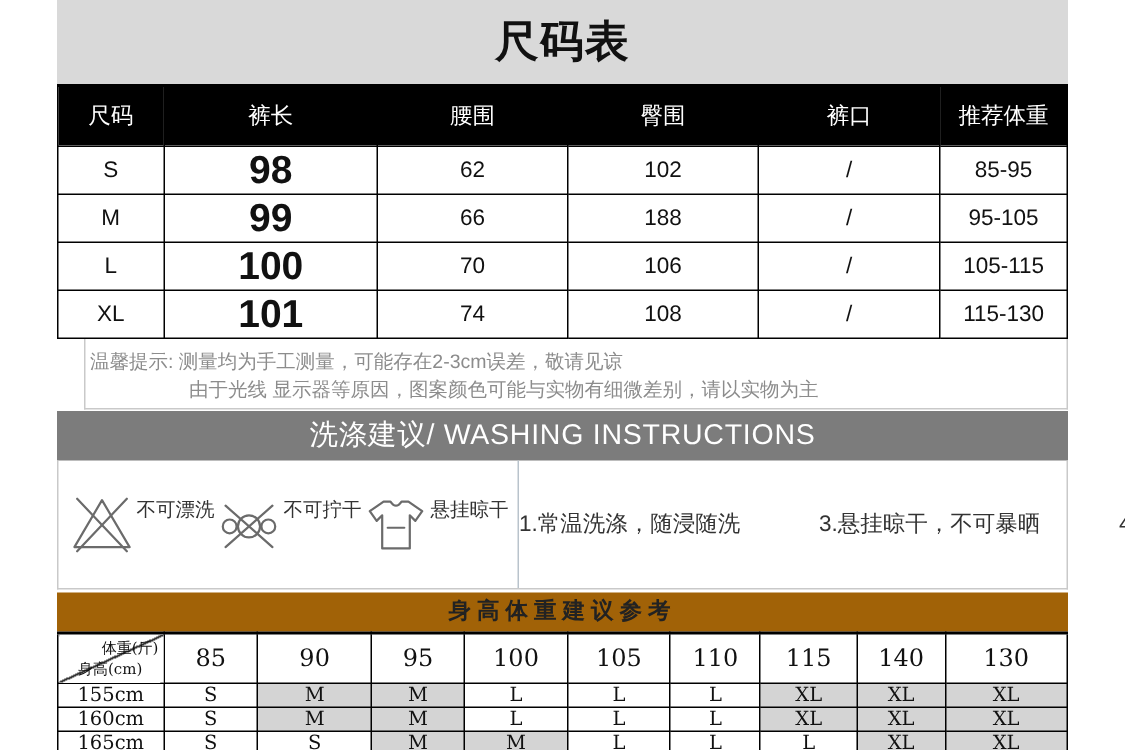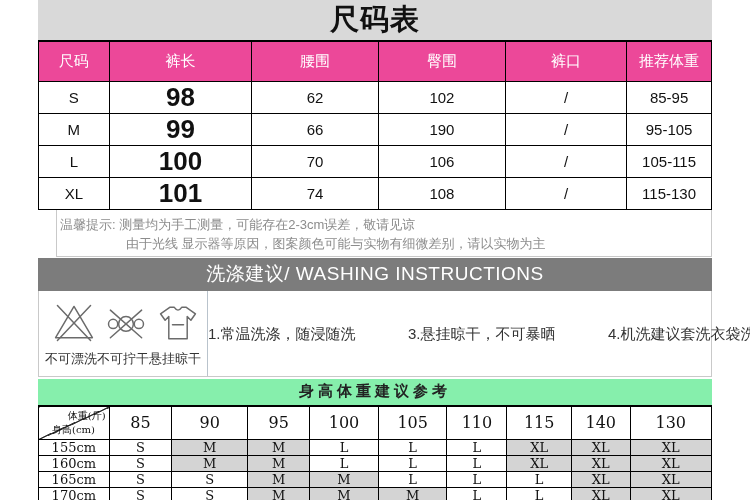--- a/index.html
+++ b/index.html
@@ -1,50 +1,50 @@
 <!DOCTYPE html>
 <html><head>
 <meta charset="utf-8">
 <style>
   * { margin:0; padding:0; box-sizing:border-box; }
   html,body { background:#fff; width:750px; }
   body { font-family:"Liberation Sans","DejaVu Sans",sans-serif; color:#1a1a1a; }
   .page { width:750px; height:500px; padding:0 38px; overflow:hidden; }
 
   
-  .title-band { height:40px; background:#d9d9d9; display:flex; align-items:center; justify-content:center; }
+  .title-band { height:56px; background:#d9d9d9; display:flex; align-items:center; justify-content:center; }
   .title-band h1 { font-size:29px; font-weight:bold; color:#111; letter-spacing:1px; }
 
   
   table { width:100%; border-collapse:collapse; table-layout:fixed; }
   .size-table { border-top:2px solid #000; }
   .size-table th, .size-table td { border:1px solid #000; text-align:center; vertical-align:middle; }
-  .size-table thead th { background:#ec4899; color:#fff; font-weight:normal; font-size:15px; height:40px; }
+  .size-table thead th { background:#000000; color:#fff; font-weight:normal; font-size:15px; height:40px; }
   .size-table tbody td { height:30px; font-size:15px; color:#111; background:#fff; }
   .size-table td.c-len { font-size:26px; font-weight:bold; }
 
   
   .notes { border:1px solid #c9c9c9; border-top:none; height:47px; padding:5px 0 0 3px;margin-left:18px; }
   .notes .note-line { font-size:13px; color:#8c8c8c; line-height:19px; }
   .notes .note-line.indent { padding-left:66px; }
 
   
   .wash-banner { margin-top:1px; height:33px; background:#7c7c7c; color:#fff; display:flex; align-items:center; justify-content:center; font-size:19px; letter-spacing:0.5px; }
 
   
   .wash-box { border:1px solid #c9c9c9; border-top:none; height:86px; display:flex; }
   .wash-icons { width:338px; display:flex; justify-content:space-around; align-items:center; padding:4px 6px 2px 6px; }
-  .wash-icon { display:flex; flex-direction:column; align-items:flex-end; }
+  .wash-icon { display:flex; flex-direction:row; align-items:flex-start; }
   .wash-icon svg { width:46px; height:46px; display:block; }
   .wash-icon .wash-label { font-size:13px; color:#333; margin-top:4px; white-space:nowrap; }
   .wash-instructions { flex:1; border-left:1px solid #b9c3cc; display:flex; flex-direction:row; justify-content:center; align-items:center; }
   .wash-instructions .instr-line { font-size:15px; color:#333; line-height:21px; width:200px; }
 
   
-  .hw-band { margin-top:2px; height:26px; background:#86efac; display:flex; align-items:center; justify-content:center; font-size:15px; font-weight:bold; letter-spacing:4px; color:#222; }
+  .hw-band { margin-top:2px; height:26px; background:#a16207; display:flex; align-items:center; justify-content:center; font-size:15px; font-weight:bold; letter-spacing:4px; color:#222; }
 
   
   .hw-table { border-top:2px solid #000; font-family:"DejaVu Serif","Liberation Serif",serif; }
   .hw-table th, .hw-table td { border:1px solid #000; text-align:center; vertical-align:middle; background:#fff; }
   .hw-table thead th { height:34px; font-size:16px; font-weight:normal; color:#111; }
   .hw-table tbody td { height:16px; font-size:13px; line-height:1; color:#111; }
   .hw-table td.shaded { background:#d4d4d4; }
   th.diag { position:relative; background:
       linear-gradient(to bottom right, transparent 48.8%, #333 48.8%, #333 51.4%, transparent 51.4%) #fff; padding-left: 36px; }
   th.diag .corner-top { position:absolute; top:2px; right:3px; font-size:10px; font-weight:normal; }
@@ -88,21 +88,21 @@
         <td class="c-len">98</td>
         <td>62</td>
         <td>102</td>
         <td>/</td>
         <td>85-95</td>
       </tr>
       <tr>
         <td>M</td>
         <td class="c-len">99</td>
         <td>66</td>
-        <td>190</td>
+        <td>188</td>
         <td>/</td>
         <td>95-105</td>
       </tr>
       <tr>
         <td>L</td>
         <td class="c-len">100</td>
         <td>70</td>
         <td>106</td>
         <td>/</td>
         <td>105-115</td>

